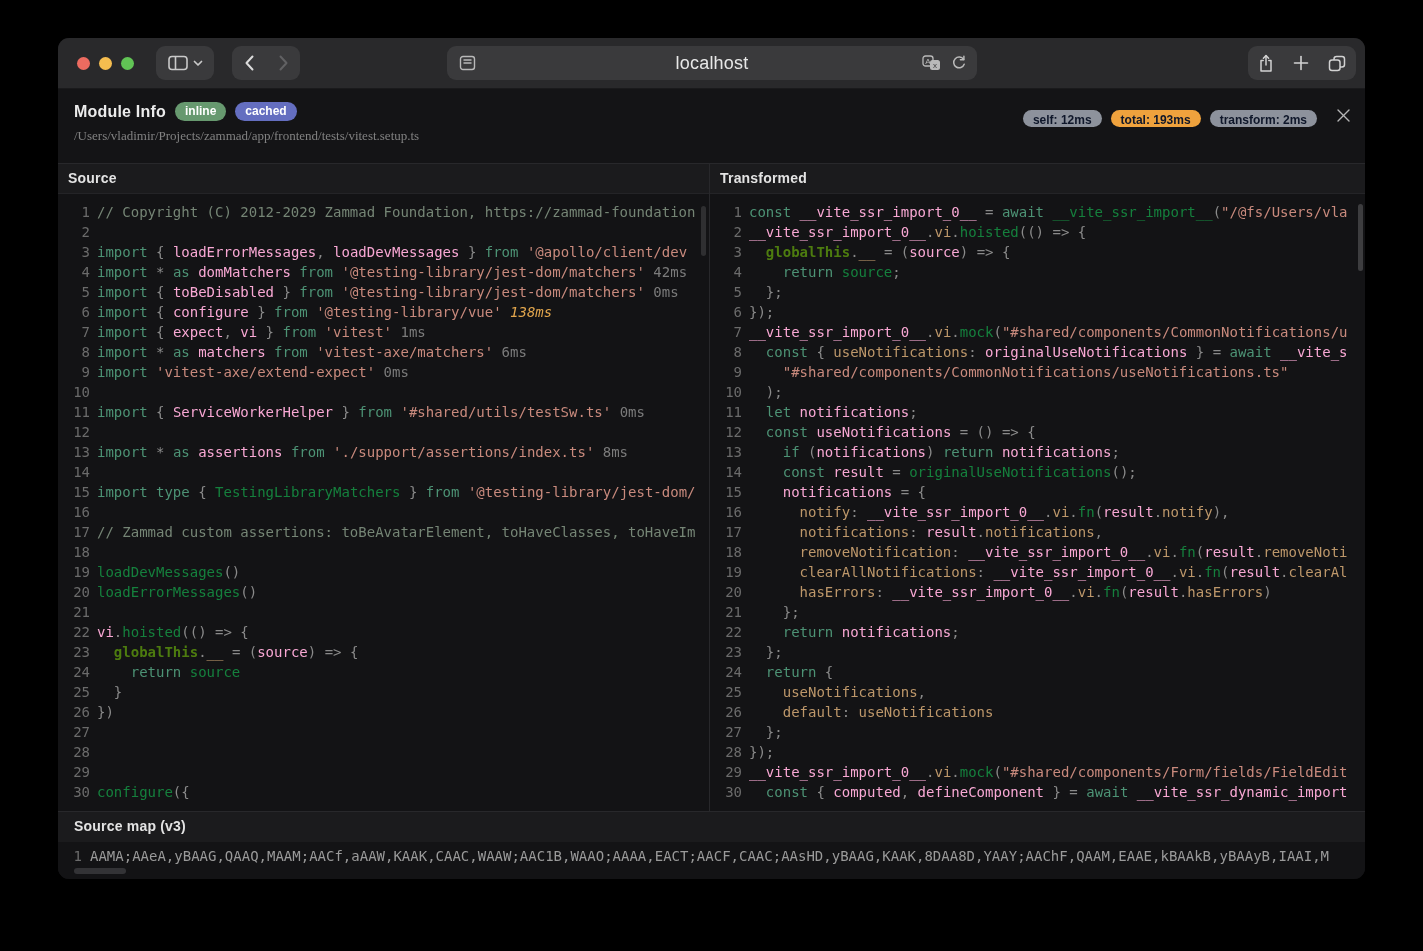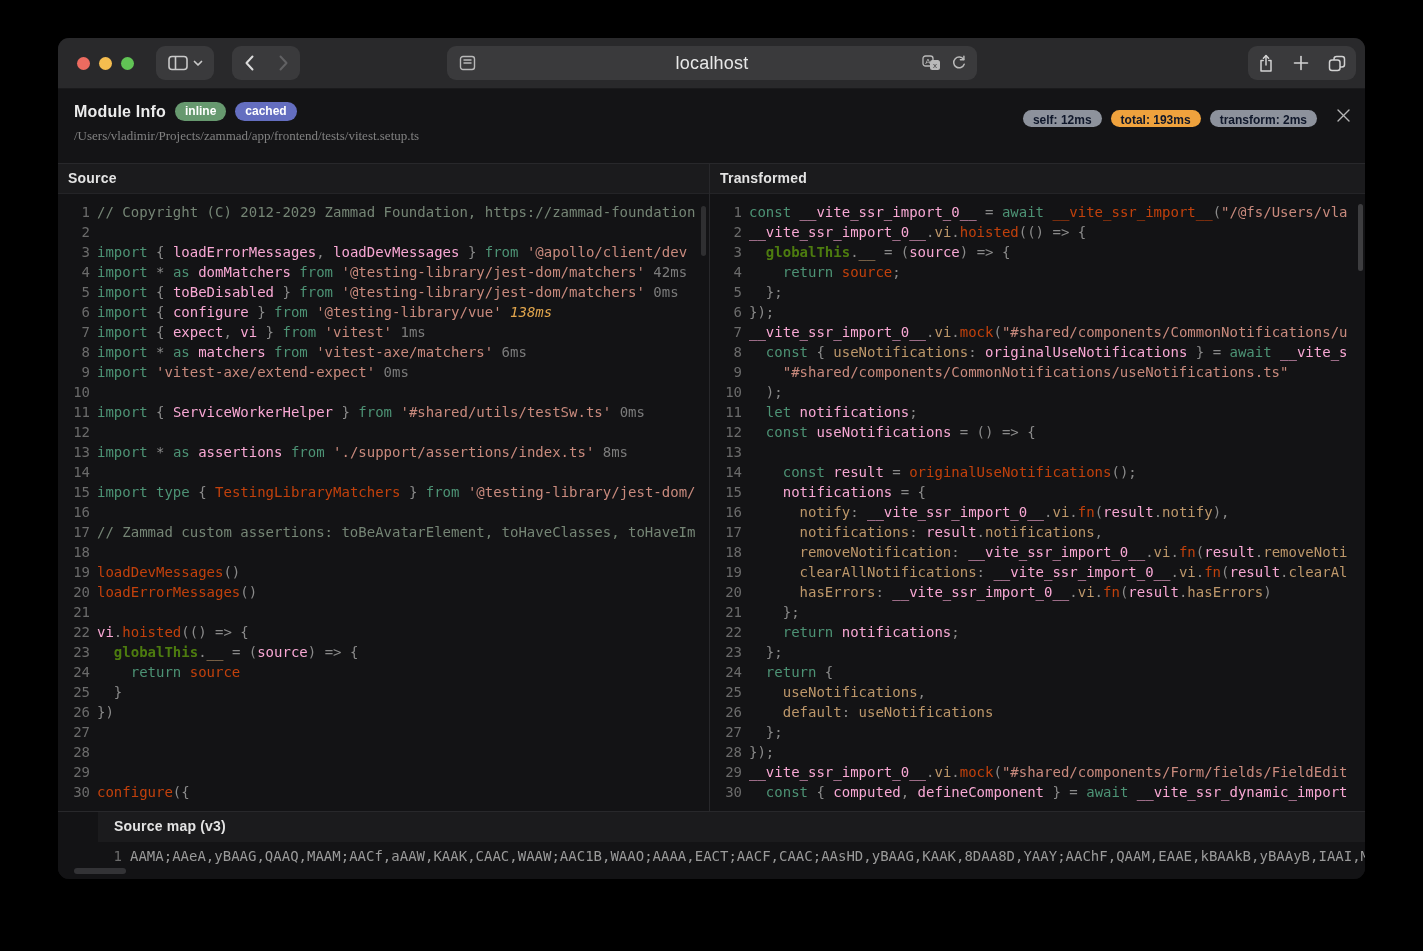--- a/index.html
+++ b/index.html
@@ -44,28 +44,28 @@
   .panes{position:relative;display:flex;height:647px;background:#131315;}
   .pane{box-sizing:border-box;overflow:hidden;}
   .pane.src{width:652px;border-right:1px solid #28282b;}
   .pane.tr{width:654px;flex:1;}
   .pane-header{height:30px;box-sizing:border-box;background:#1b1b1d;border-bottom:1px solid #242427;
                font-size:14px;font-weight:700;color:#e3e3e3;padding:6px 10px;letter-spacing:.2px;}
   .codebox{padding-top:8px;overflow:hidden;height:609px;}
   .code-line{display:flex;height:20px;line-height:20px;font-family:"DejaVu Sans Mono",monospace;font-size:14px;}
   .code-line .ln{flex:none;width:32px;text-align:right;padding-right:7px;color:#6b6b6b;}
   .code-line .code{flex:none;white-space:pre;color:#d4cfc0;}
-  .tk-k{color:#4d9375;} .tk-s{color:#c98a7d;} .tk-v{color:#f9a8d4;} .tk-f{color:#c2410c;text-align:right;}
+  .tk-k{color:#4d9375;} .tk-s{color:#c98a7d;} .tk-v{color:#f9a8d4;} .tk-f{color:#15803d;text-align:right;}
   .tk-pr{color:#bd976a;} .tk-p{color:#8a8a8a;} .tk-o{color:#8a8a8a;} .tk-d{color:#4d7c0f;font-weight:bold;}
   .tk-c{color:#758575;} .tk-t{color:#7b7b7b;} .tk-th{color:#e2a64d;font-style:italic;}
   .vscroll{position:absolute;width:5px;border-radius:3px;}
   .vscroll.src{left:643px;top:42px;height:50px;background:#2f2f31;}
   .vscroll.tr{right:2px;top:40px;height:67px;background:#3d3d3f;}
   
-  .smap{position:relative;height:68px;border-top:1px solid #28282b;background:#131315;box-sizing:border-box;padding-left:40px;}
+  .smap{position:relative;height:68px;border-top:1px solid #28282b;background:#131315;box-sizing:border-box;}
   .smap-title{height:30px;box-sizing:border-box;background:#1b1b1d;font-size:14px;font-weight:700;
               color:#e3e3e3;padding:6px 16px;letter-spacing:.2px;}
   .smap-line{display:flex;height:20px;line-height:20px;margin-top:4px;
              font-family:"DejaVu Sans Mono",monospace;font-size:14px;overflow:hidden;}
   .smap-line .ln{flex:none;width:24px;text-align:right;padding-right:8px;color:#6b6b6b;}
   .smap-line .content{flex:none;white-space:pre;color:#9a9a9a;}
   .hscroll{position:absolute;left:16px;bottom:5px;width:52px;height:6px;border-radius:3px;background:#333336;}
 </style>
 </head>
 <body>
@@ -347,20 +347,21 @@
           <div class="code-line">
             <span class="ln">11</span>
             <span class="code"><span class="tk-k">  let</span><span class="tk-v"> notifications</span><span class="tk-p">;</span></span>
           </div>
           <div class="code-line">
             <span class="ln">12</span>
             <span class="code"><span class="tk-k">  const</span><span class="tk-v"> useNotifications</span><span class="tk-o"> = </span><span class="tk-p">() </span><span class="tk-o">=&gt; </span><span class="tk-p">{</span></span>
           </div>
           <div class="code-line">
             <span class="ln">13</span>
+            <span class="code"><span class="tk-k">    if</span><span class="tk-p"> (</span><span class="tk-v">notifications</span><span class="tk-p">) </span><span class="tk-k">return</span><span class="tk-v"> notifications</span><span class="tk-p">;</span></span>
           </div>
           <div class="code-line">
             <span class="ln">14</span>
             <span class="code"><span class="tk-k">    const</span><span class="tk-v"> result</span><span class="tk-o"> = </span><span class="tk-f">originalUseNotifications</span><span class="tk-p">();</span></span>
           </div>
           <div class="code-line">
             <span class="ln">15</span>
             <span class="code"><span class="tk-v">    notifications</span><span class="tk-o"> = </span><span class="tk-p">{</span></span>
           </div>
           <div class="code-line">

